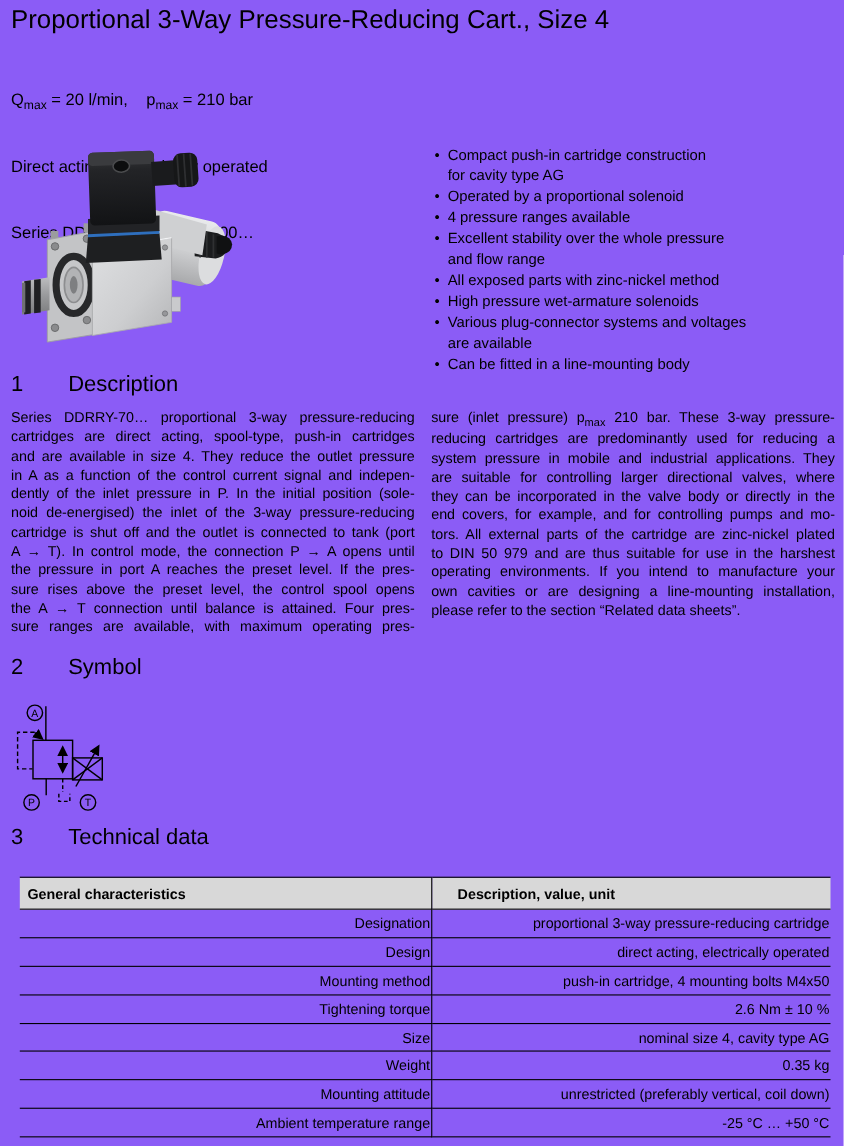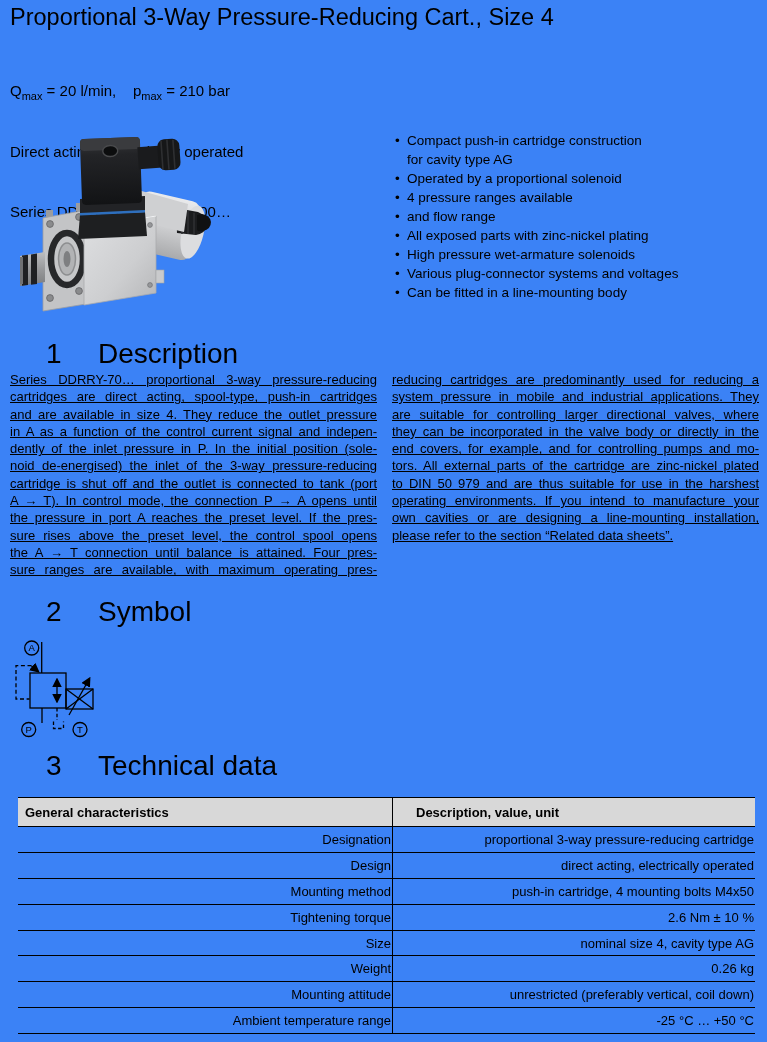--- a/index.html
+++ b/index.html
@@ -1,40 +1,40 @@
 <!DOCTYPE html>
 <html><head>
 <meta charset="utf-8">
 <style>
   html,body{margin:0;padding:0;background:#fff;}
-  .page{position:relative;width:767px;height:1042px;background:#3b82f6;color:#000;
+  .page{position:relative;width:767px;height:1042px;background:#8b5cf6;color:#000;
         font-family:"Liberation Sans", sans-serif;overflow:hidden;}
 
   .title{position:absolute;left:10px;top:4px;margin:0;font-size:23.5px;font-weight:400;white-space:nowrap;}
 
   .subs{position:absolute;left:10px;top:41px;font-size:15px;line-height:20px;white-space:pre;}
   .subsc2{font-size:11px;position:relative;top:4px;}
 
   .photo{position:absolute;left:20px;top:128px;}
 
   .features{position:absolute;left:395px;top:131px;width:362px;margin:0;padding:0;
             list-style:none;font-size:13.5px;line-height:19px;}
   .features li{position:relative;padding-left:12px;}
   .features li::before{content:"\2022";position:absolute;left:0;}
 
-  .sec{position:absolute;left:10px;font-size:28px;white-space:nowrap;margin-left:36px;}
+  .sec{position:absolute;left:10px;font-size:20px;white-space:nowrap;}
   .sec .num{display:inline-block;width:52px;}
   #sec-desc{top:338px;}
   #sec-symbol{top:596px;}
   #sec-tech{top:750px;}
 
   .col{position:absolute;top:371px;width:367px;font-size:13px;line-height:17.3px;}
   .col-left{left:10px;}
   .col-right{left:392px;}
-  .ln{text-align:justify;text-align-last:justify;text-decoration:underline;}
+  .ln{text-align:justify;text-align-last:justify;}
   .col-right .rest .ln:last-child{text-align-last:left;}
   .subsc{font-size:10px;position:relative;top:3px;}
 
   .symbol{position:absolute;left:12px;top:639px;}
 
   table.tech{position:absolute;left:18px;top:797px;width:737px;border-collapse:collapse;
              font-size:13px;border-top:1.8px solid #000;table-layout:fixed;}
   .tech th{background:#d8d8d8;font-weight:700;text-align:left;height:26px;
            border-bottom:1.5px solid #000;vertical-align:middle;}
   .tech td{height:22.9px;border-bottom:1.3px solid #000;vertical-align:middle;text-align:right;}
@@ -144,30 +144,32 @@
         <div>Compact push-in cartridge construction</div>
         <div>for cavity type AG</div>
       </li>
       <li>
         <div>Operated by a proportional solenoid</div>
       </li>
       <li>
         <div>4 pressure ranges available</div>
       </li>
       <li>
+        <div>Excellent stability over the whole pressure</div>
         <div>and flow range</div>
       </li>
       <li>
-        <div>All exposed parts with zinc-nickel plating</div>
+        <div>All exposed parts with zinc-nickel method</div>
       </li>
       <li>
         <div>High pressure wet-armature solenoids</div>
       </li>
       <li>
         <div>Various plug-connector systems and voltages</div>
+        <div>are available</div>
       </li>
       <li>
         <div>Can be fitted in a line-mounting body</div>
       </li>
     </ul>
 
   <div class="sec" id="sec-desc">
     <span class="num">1</span><span>Description</span>
   </div>
 
@@ -180,20 +182,21 @@
       <div class="ln">noid de-energised) the inlet of the 3-way pressure-reducing</div>
       <div class="ln">cartridge is shut off and the outlet is connected to tank (port</div>
       <div class="ln">A → T). In control mode, the connection P → A opens until</div>
       <div class="ln">the pressure in port A reaches the preset level. If the pres-</div>
       <div class="ln">sure rises above the preset level, the control spool opens</div>
       <div class="ln">the A → T connection until balance is attained. Four pres-</div>
       <div class="ln">sure ranges are available, with maximum operating pres-</div>
     </div>
 
   <div class="col col-right">
+    <div class="ln"><span>sure (inlet pressure) p</span><span class="subsc">max</span><span> 210 bar. These 3-way pressure-</span></div>
     <div class="rest">
         <div class="ln">reducing cartridges are predominantly used for reducing a</div>
         <div class="ln">system pressure in mobile and industrial applications. They</div>
         <div class="ln">are suitable for controlling larger directional valves, where</div>
         <div class="ln">they can be incorporated in the valve body or directly in the</div>
         <div class="ln">end covers, for example, and for controlling pumps and mo-</div>
         <div class="ln">tors. All external parts of the cartridge are zinc-nickel plated</div>
         <div class="ln">to DIN 50 979 and are thus suitable for use in the harshest</div>
         <div class="ln">operating environments. If you intend to manufacture your</div>
         <div class="ln">own cavities or are designing a line-mounting installation,</div>
@@ -269,21 +272,21 @@
         <tr>
           <td>Tightening torque</td>
           <td>2.6 Nm ± 10 %</td>
         </tr>
         <tr>
           <td>Size</td>
           <td>nominal size 4, cavity type AG</td>
         </tr>
         <tr>
           <td>Weight</td>
-          <td>0.26 kg</td>
+          <td>0.35 kg</td>
         </tr>
         <tr>
           <td>Mounting attitude</td>
           <td>unrestricted (preferably vertical, coil down)</td>
         </tr>
         <tr>
           <td>Ambient temperature range</td>
           <td>-25 °C … +50 °C</td>
         </tr>
       </tbody>

